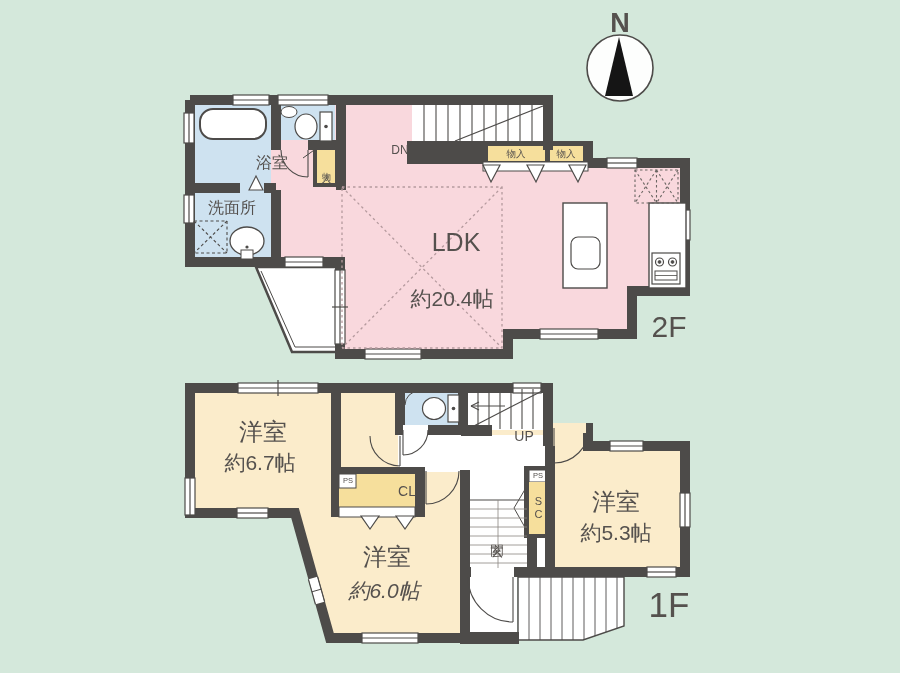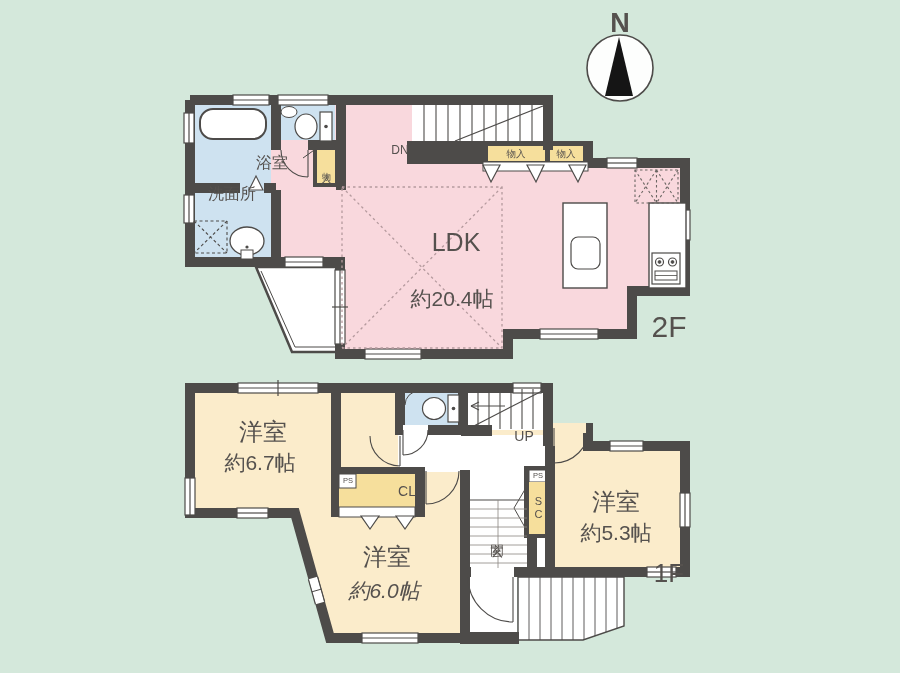--- a/index.html
+++ b/index.html
@@ -264,36 +264,36 @@
 
   <g>
     <circle cx="620" cy="68" r="33" fill="#fdfefd" stroke="#4d4b49" stroke-width="1.6"></circle>
     <polygon points="619,37 605,96 633,96" fill="#151515"></polygon>
   </g>
 </svg>
 
 <div class="lbl" style="left:620px;top:23px;font-size:27px;font-weight:600;">N</div>
 
 <div class="lbl" style="left:234px;top:163px;font-size:16px;margin-left:38px;">浴室</div>
-<div class="lbl" style="left:232px;top:194px;font-size:16px;">洗面所</div>
+<div class="lbl" style="left:232px;top:208px;font-size:16px;">洗面所</div>
 <div class="lbl lbl-v" style="left:326px;top:166px;font-size:9px;">物入</div>
 <div class="lbl" style="left:400px;top:134px;font-size:12px;margin-top:16px;">DN</div>
 <div class="lbl" style="left:516px;top:154px;font-size:9.5px;">物入</div>
 <div class="lbl" style="left:566px;top:154px;font-size:9.5px;">物入</div>
 <div class="lbl" style="left:456px;top:242px;font-size:25px;">LDK</div>
 <div class="lbl" style="left:452px;top:272px;font-size:21px;margin-top:26px;">約20.4帖</div>
 <div class="lbl" style="left:669px;top:327px;font-size:30px;">2F</div>
 
 <div class="lbl" style="left:263px;top:432px;font-size:24px;">洋室</div>
 <div class="lbl" style="left:260px;top:462px;font-size:21px;">約6.7帖</div>
 <div class="lbl" style="left:387px;top:557px;font-size:24px;">洋室</div>
 <div class="lbl" style="left:384px;top:590px;font-size:21px;font-style:italic;">約6.0帖</div>
 <div class="lbl" style="left:616px;top:502px;font-size:24px;">洋室</div>
 <div class="lbl" style="left:616px;top:532px;font-size:21px;">約5.3帖</div>
 <div class="lbl" style="left:379px;top:491px;font-size:14px;margin-left:28px;">CL</div>
 <div class="lbl" style="left:348px;top:481px;font-size:7.5px;">PS</div>
 <div class="lbl" style="left:538px;top:476px;font-size:7.5px;">PS</div>
 <div class="lbl lbl-v" style="left:538px;top:508px;font-size:11px;">SC</div>
 <div class="lbl lbl-v" style="left:497px;top:534px;font-size:13px;">玄関</div>
 <div class="lbl" style="left:524px;top:436px;font-size:14px;">UP</div>
-<div class="lbl" style="left:669px;top:573px;font-size:26px;">1F</div>
+<div class="lbl" style="left:669px;top:604px;font-size:35px;">1F</div>
 
 </div>
 
 </body></html>

